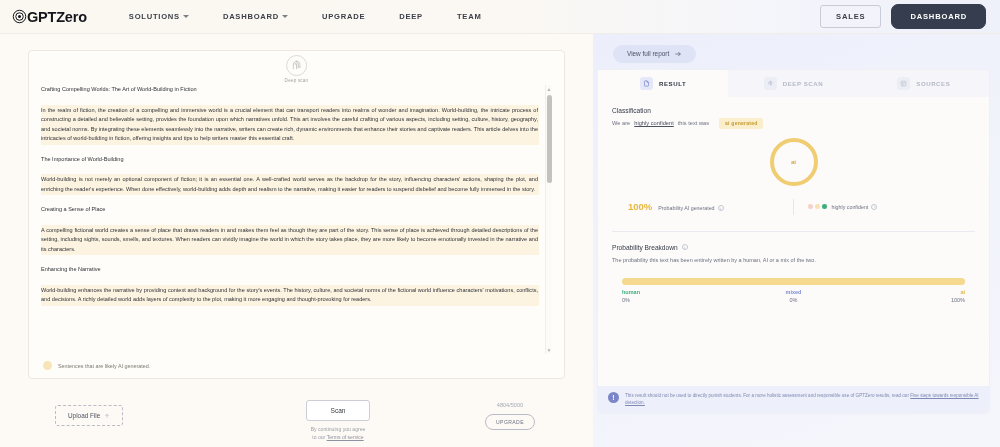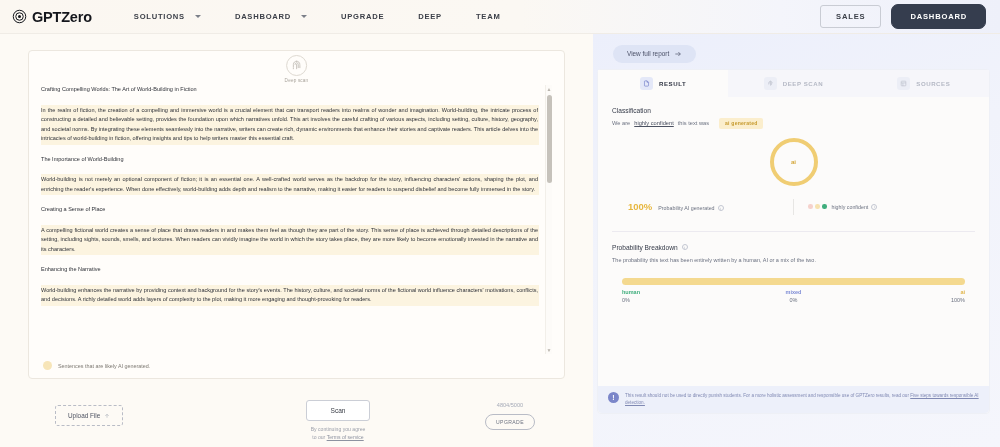--- a/index.html
+++ b/index.html
@@ -13,26 +13,26 @@
 
   
   .header {
     height: 34px; flex: 0 0 34px;
     display: flex; align-items: center;
     padding: 0 14px 0 12px;
     background: linear-gradient(90deg,#fbf7f1 0%, #fbf8f3 52%, #f4f5fb 78%, #eef0fa 100%);
     border-bottom: 1px solid #f0ece6;
     position: relative; z-index: 20;
   }
-  .brand { display: flex; align-items: center; gap: 5px; }
+  .brand { display: flex; align-items: center; }
   .brand-mark { width: 15px; height: 15px; display: block; }
   .brand-text { font-size: 14.5px; font-weight: 700; color: #14161c; letter-spacing: -0.2px; }
   .nav { display: flex; align-items: center; margin-left: 25px; gap: 0px; }
   .nav-item {
-    display: flex; align-items: center; gap: 10px;
+    display: flex; align-items: center; gap: 3px;
     font-size: 7.6px; letter-spacing: .75px; font-weight: 600;
     color: #3c4049; padding: 0 17px; cursor: pointer; white-space: nowrap;
   }
   .caret { width: 0; height: 0; border-left: 3px solid transparent; border-right: 3px solid transparent; border-top: 3px solid #7b7f88; display:inline-block; }
   .header-right { margin-left: auto; display: flex; align-items: center; gap: 10px; }
   .btn-sales {
     font-size: 7.6px; letter-spacing: .8px; font-weight: 600; color: #3c4049;
     border: 1px solid #c9ccd4; background: transparent; border-radius: 3px;
     padding: 6px 15px; cursor: pointer;
   }

